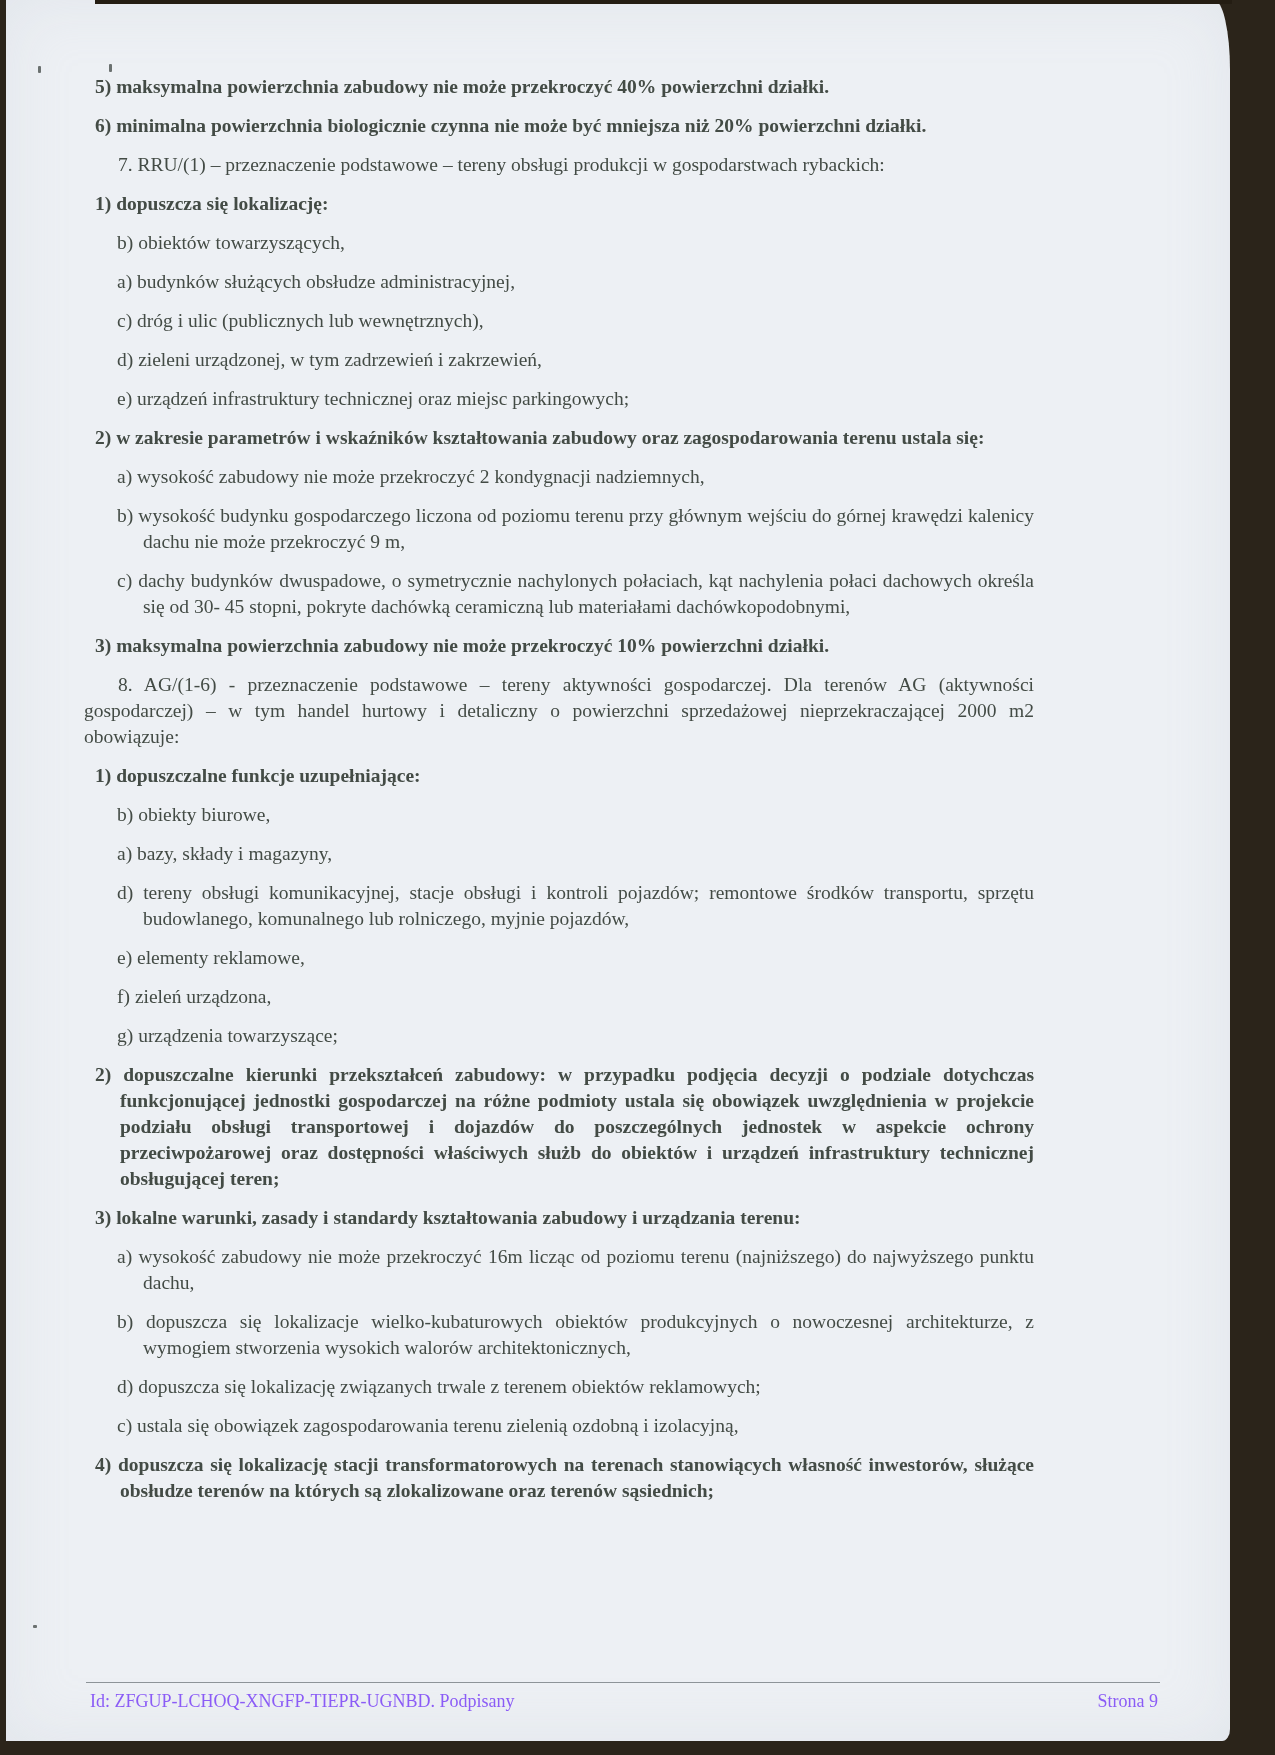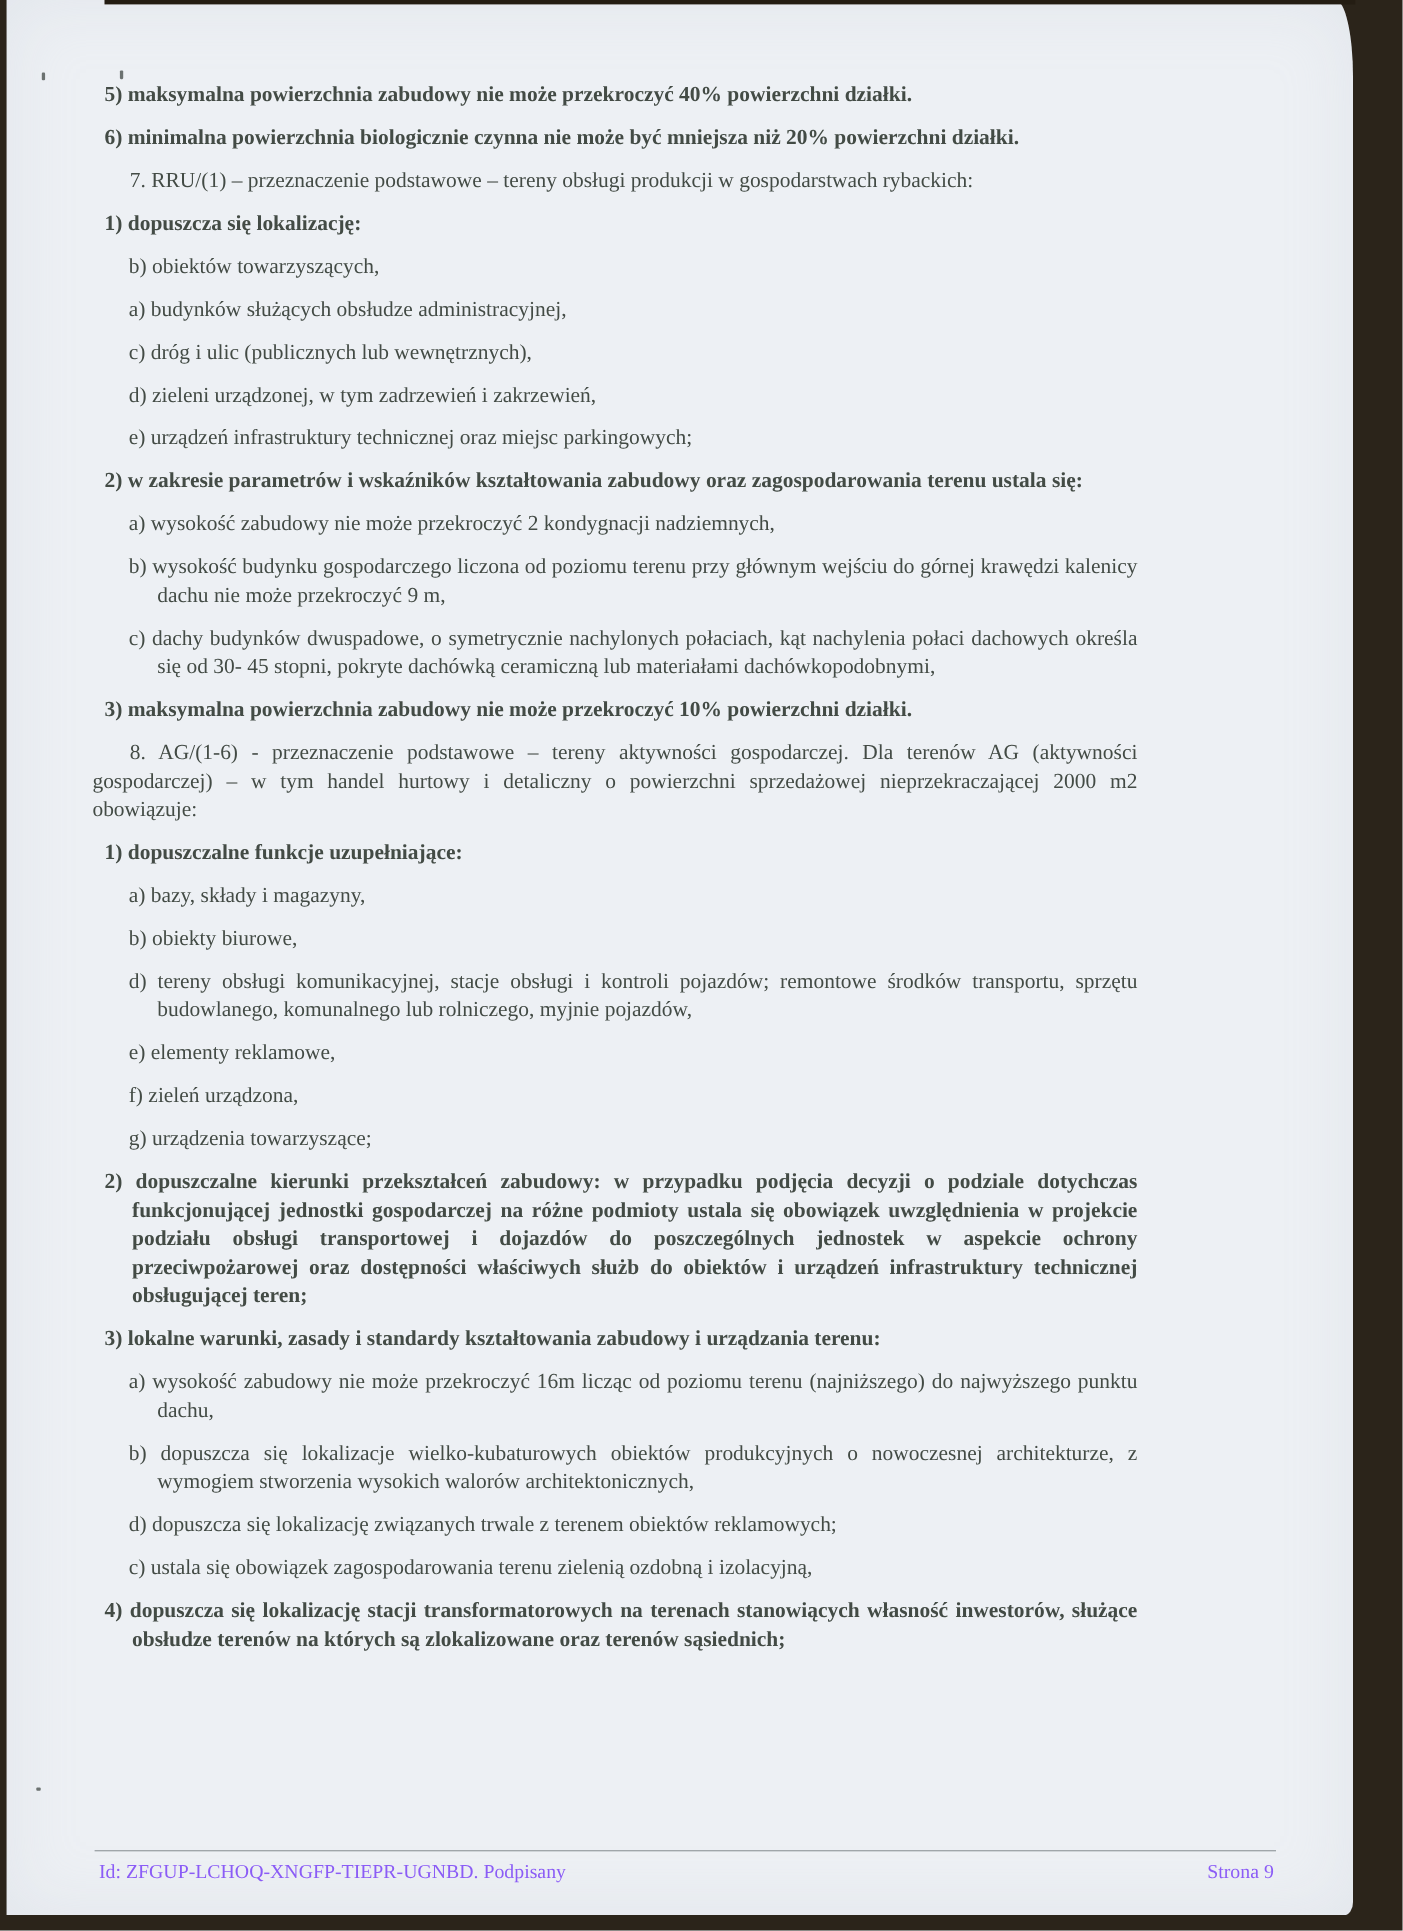--- a/index.html
+++ b/index.html
@@ -68,22 +68,22 @@
     <div class="it lvl2"><span class="marker">c)</span> <span>dróg i ulic (publicznych lub wewnętrznych),</span></div>
     <div class="it lvl2"><span class="marker">d)</span> <span>zieleni urządzonej, w tym zadrzewień i zakrzewień,</span></div>
     <div class="it lvl2"><span class="marker">e)</span> <span>urządzeń infrastruktury technicznej oraz miejsc parkingowych;</span></div>
     <div class="it lvl1"><span class="marker">2)</span> <span>w zakresie parametrów i wskaźników kształtowania zabudowy oraz zagospodarowania terenu ustala się:</span></div>
     <div class="it lvl2"><span class="marker">a)</span> <span>wysokość zabudowy nie może przekroczyć 2 kondygnacji nadziemnych,</span></div>
     <div class="it lvl2"><span class="marker">b)</span> <span>wysokość budynku gospodarczego liczona od poziomu terenu przy głównym wejściu do górnej krawędzi kalenicy dachu nie może przekroczyć 9 m,</span></div>
     <div class="it lvl2"><span class="marker">c)</span> <span>dachy budynków dwuspadowe, o symetrycznie nachylonych połaciach, kąt nachylenia połaci dachowych określa się od 30- 45 stopni, pokryte dachówką ceramiczną lub materiałami dachówkopodobnymi,</span></div>
     <div class="it lvl1"><span class="marker">3)</span> <span>maksymalna powierzchnia zabudowy nie może przekroczyć 10% powierzchni działki.</span></div>
     <div class="it sec"><span>8. AG/(1-6) - przeznaczenie podstawowe – tereny aktywności gospodarczej. Dla terenów AG (aktywności gospodarczej) – w tym handel hurtowy i detaliczny o powierzchni sprzedażowej nieprzekraczającej 2000 m2 obowiązuje:</span></div>
     <div class="it lvl1"><span class="marker">1)</span> <span>dopuszczalne funkcje uzupełniające:</span></div>
+    <div class="it lvl2"><span class="marker">b)</span> <span>obiekty biurowe,</span></div>
     <div class="it lvl2"><span class="marker">a)</span> <span>bazy, składy i magazyny,</span></div>
-    <div class="it lvl2"><span class="marker">b)</span> <span>obiekty biurowe,</span></div>
     <div class="it lvl2"><span class="marker">d)</span> <span>tereny obsługi komunikacyjnej, stacje obsługi i kontroli pojazdów; remontowe środków transportu, sprzętu budowlanego, komunalnego lub rolniczego, myjnie pojazdów,</span></div>
     <div class="it lvl2"><span class="marker">e)</span> <span>elementy reklamowe,</span></div>
     <div class="it lvl2"><span class="marker">f)</span> <span>zieleń urządzona,</span></div>
     <div class="it lvl2"><span class="marker">g)</span> <span>urządzenia towarzyszące;</span></div>
     <div class="it lvl1"><span class="marker">2)</span> <span>dopuszczalne kierunki przekształceń zabudowy: w przypadku podjęcia decyzji o podziale dotychczas funkcjonującej jednostki gospodarczej na różne podmioty ustala się obowiązek uwzględnienia w projekcie podziału obsługi transportowej i dojazdów do poszczególnych jednostek w aspekcie ochrony przeciwpożarowej oraz dostępności właściwych służb do obiektów i urządzeń infrastruktury technicznej obsługującej teren;</span></div>
     <div class="it lvl1"><span class="marker">3)</span> <span>lokalne warunki, zasady i standardy kształtowania zabudowy i urządzania terenu:</span></div>
     <div class="it lvl2"><span class="marker">a)</span> <span>wysokość zabudowy nie może przekroczyć 16m licząc od poziomu terenu (najniższego) do najwyższego punktu dachu,</span></div>
     <div class="it lvl2"><span class="marker">b)</span> <span>dopuszcza się lokalizacje wielko-kubaturowych obiektów produkcyjnych o nowoczesnej architekturze, z wymogiem stworzenia wysokich walorów architektonicznych,</span></div>
     <div class="it lvl2"><span class="marker">d)</span> <span>dopuszcza się lokalizację związanych trwale z terenem obiektów reklamowych;</span></div>
     <div class="it lvl2"><span class="marker">c)</span> <span>ustala się obowiązek zagospodarowania terenu zielenią ozdobną i izolacyjną,</span></div>

